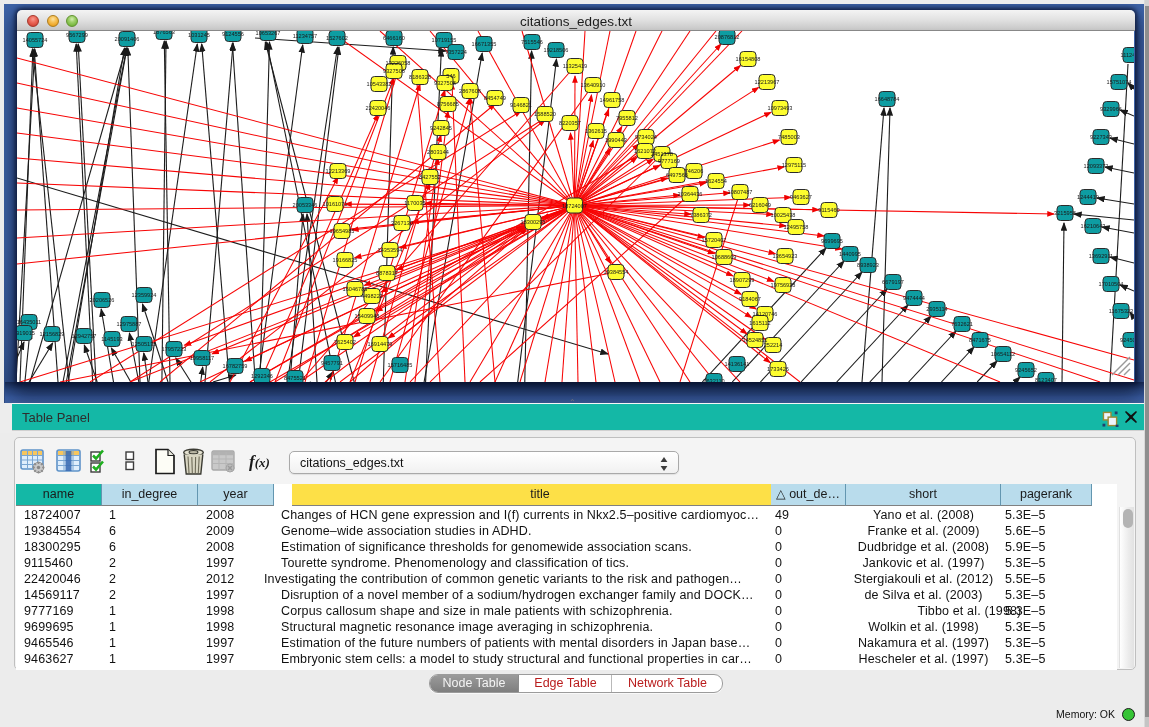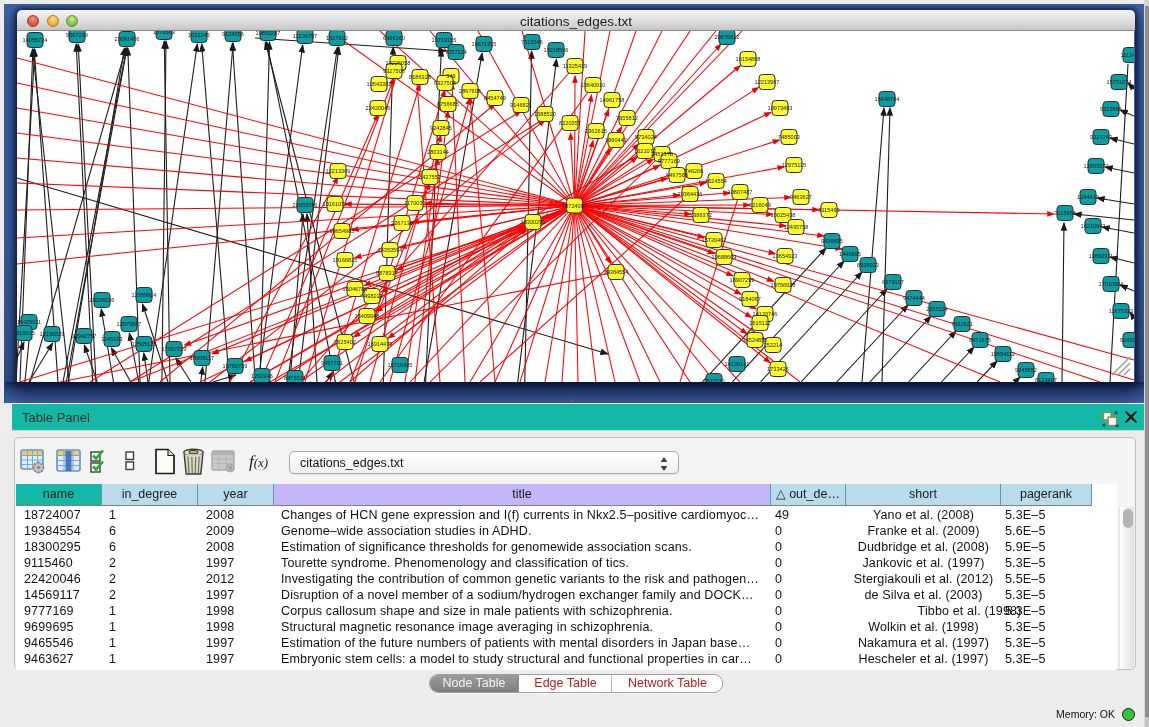--- a/index.html
+++ b/index.html
@@ -637,35 +637,35 @@
 <rect x="1.8" y="1.8" width="20.4" height="3.4" fill="#b2b2b2"></rect>
 <g stroke="#b5b5b5" stroke-width="1">
           <line x1="2" y1="9" x2="22" y2="9"></line>
           <line x1="2" y1="13.5" x2="22" y2="13.5"></line>
           <line x1="8" y1="2" x2="8" y2="20"></line>
           <line x1="15" y1="2" x2="15" y2="20"></line>
         </g>
 <circle cx="19" cy="18" r="4" fill="#bdbdbd" stroke="#a5a5a5"></circle>
 <path d="M17 16 L21 20 M21 16 L17 20" stroke="#9b9b9b" stroke-width="1.5"></path>
       </svg>
-      <div style="position:absolute;left:234px;top:13px;font-family:'Liberation Serif',serif;font-style:italic;font-weight:normal;font-size:17px;color:#1a1a1a">f<span style="font-size:13px">(x)</span></div>
+      <div style="position:absolute;left:234px;top:13px;font-family:'Liberation Serif',serif;font-style:italic;font-weight:bold;font-size:17px;color:#1a1a1a">f<span style="font-size:13px">(x)</span></div>
       <div id="dropdown">
         <div class="t">citations_edges.txt</div>
 <svg style="position:absolute;right:10px;top:4.5px" width="8" height="14" viewBox="0 0 8 14">
 <path d="M4 0 L7.4 5 H0.6 Z" fill="#3c3c3c"></path>
           <path d="M4 14 L7.4 9 H0.6 Z" fill="#3c3c3c"></path>
         </svg>
       </div>
     </div>
 <div id="tablewrap">
       <div id="thead">
         <div class="hc" style="left:0px;width:86px;background:#14b8a6">name</div>
         <div class="hc" style="left:86px;width:96px;background:#b9dcec">in_degree</div>
         <div class="hc" style="left:182px;width:76px;background:#b9dcec">year</div>
-        <div class="hc" style="left:258px;width:497px;background:#c4b5fd">title</div>
+        <div class="hc" style="left:276px;width:497px;background:#fde047">title</div>
         <div class="hc" style="left:755px;width:75px;background:#b9dcec">△ out_de…</div>
         <div class="hc" style="left:830px;width:155px;background:#b9dcec">short</div>
         <div class="hc" style="left:985px;width:91px;background:#b9dcec">pagerank</div>
       </div>
       <div id="tbody">
         <div class="tr" style="top:0px;width:1101px">
           <div class="td" style="left:8px;width:80px">18724007</div>
           <div class="td" style="left:93px;width:80px">1</div>
           <div class="td" style="left:190px;width:60px">2008</div>
           <div class="td" style="left:265px;width:492px">Changes of HCN gene expression and I(f) currents in Nkx2.5–positive cardiomyoc…</div>
@@ -697,21 +697,21 @@
           <div class="td" style="left:190px;width:60px">1997</div>
           <div class="td" style="left:265px;width:492px">Tourette syndrome. Phenomenology and classification of tics.</div>
           <div class="td" style="left:759px;width:60px">0</div>
           <div class="td" style="left:830px;width:155px;text-align:center">Jankovic et al. (1997)</div>
           <div class="td" style="left:989px;width:95px">5.3E–5</div>
         </div>
         <div class="tr" style="top:64px;width:1101px">
           <div class="td" style="left:8px;width:80px">22420046</div>
           <div class="td" style="left:93px;width:80px">2</div>
           <div class="td" style="left:190px;width:60px">2012</div>
-          <div class="td" style="left:265px;width:492px">Investigating the contribution of common genetic variants to the risk and pathogen…</div>
+          <div class="td" style="left:248px;width:492px">Investigating the contribution of common genetic variants to the risk and pathogen…</div>
           <div class="td" style="left:759px;width:60px">0</div>
           <div class="td" style="left:830px;width:155px;text-align:center">Stergiakouli et al. (2012)</div>
           <div class="td" style="left:989px;width:95px">5.5E–5</div>
         </div>
         <div class="tr" style="top:80px;width:1101px">
           <div class="td" style="left:8px;width:80px">14569117</div>
           <div class="td" style="left:93px;width:80px">2</div>
           <div class="td" style="left:190px;width:60px">1997</div>
           <div class="td" style="left:265px;width:492px">Disruption of a novel member of a sodium/hydrogen exchanger family and DOCK…</div>
           <div class="td" style="left:759px;width:60px">0</div>

